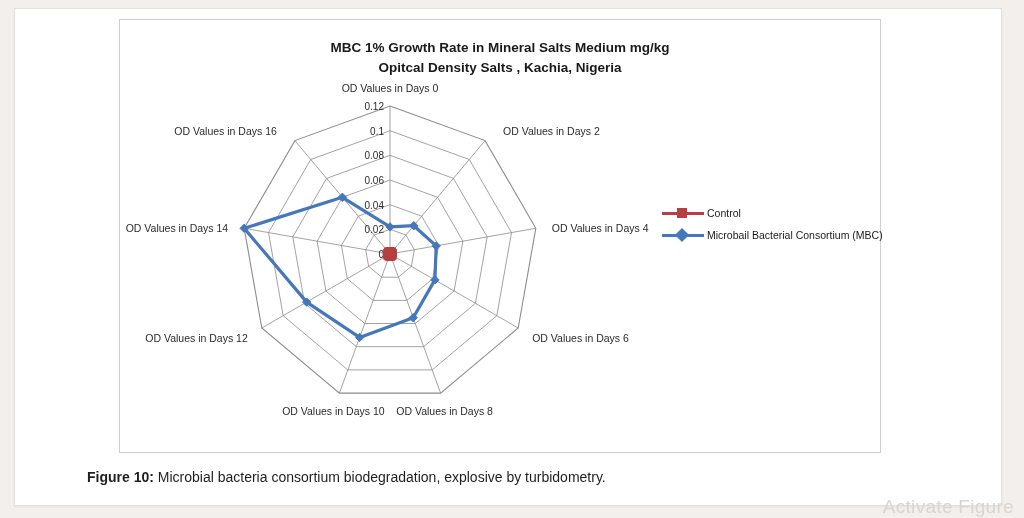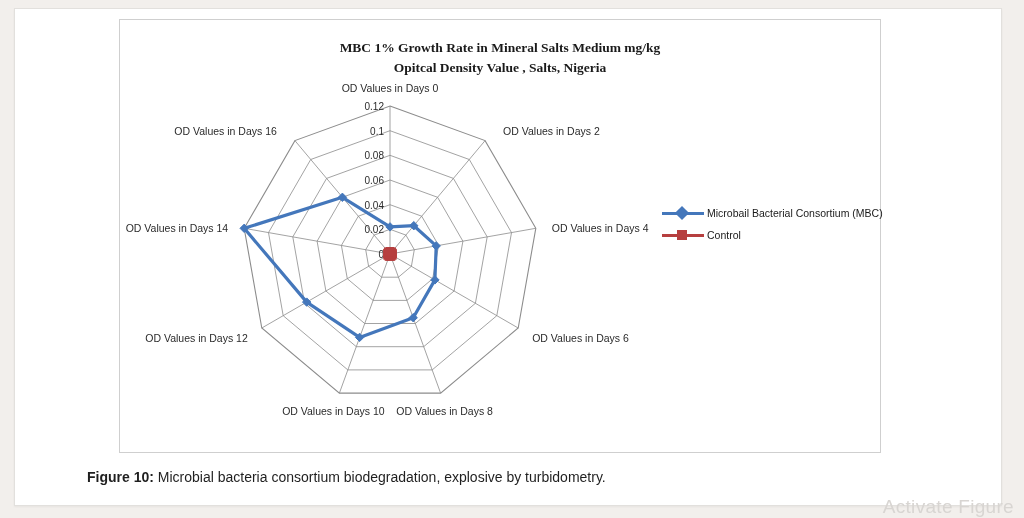--- a/index.html
+++ b/index.html
@@ -34,21 +34,21 @@
     border: 1px solid #cfcfcf;
     background: #ffffff;
     box-sizing: border-box;
   }
   #chart-title {
     position: absolute;
     left: 0;
     top: 18px;
     width: 100%;
     text-align: center;
-    font-family: Liberation Serif, serif;
+    font-family: Liberation Sans, sans-serif;
     font-weight: bold;
     font-size: 13.5px;
     color: #1a1a1a;
     line-height: 1.45;
   }
   #chart-title .line2 { display: block; }
   #radar-area {
     position: absolute;
     left: 0;
     top: 62px;
@@ -128,21 +128,21 @@
 </style>
 </head>
 <body>
 
 <div id="figure-card">
 
   <div id="chart-frame">
 
     <div id="chart-title">
       <span>MBC 1% Growth Rate in Mineral Salts Medium mg/kg</span>
-      <span class="line2">Opitcal Density Value , Salts, Nigeria</span>
+      <span class="line2">Opitcal Density Salts , Kachia, Nigeria</span>
     </div>
 
     <div id="radar-area">
       <svg id="radar-svg" width="762" height="366" viewBox="0 0 762 366">
           <polygon points="270.0,147.3 285.9,153.1 294.3,167.7 291.4,184.3 278.4,195.2 261.6,195.2 248.6,184.3 245.7,167.7 254.1,153.1" fill="none" stroke="#8c8c8c" stroke-width="0.8"></polygon>
           <polygon points="270.0,122.7 301.7,134.2 318.6,163.4 312.7,196.7 286.9,218.4 253.1,218.4 227.3,196.7 221.4,163.4 238.3,134.2" fill="none" stroke="#8c8c8c" stroke-width="0.8"></polygon>
           <polygon points="270.0,98.0 317.6,115.3 342.9,159.2 334.1,209.0 295.3,241.5 244.7,241.5 205.9,209.0 197.1,159.2 222.4,115.3" fill="none" stroke="#8c8c8c" stroke-width="0.8"></polygon>
           <polygon points="270.0,73.3 333.4,96.4 367.2,154.9 355.4,221.3 303.7,264.7 236.3,264.7 184.6,221.3 172.8,154.9 206.6,96.4" fill="none" stroke="#8c8c8c" stroke-width="0.8"></polygon>
           <polygon points="270.0,48.7 349.3,77.5 391.5,150.6 376.8,233.7 312.2,287.9 227.8,287.9 163.2,233.7 148.5,150.6 190.7,77.5" fill="none" stroke="#8c8c8c" stroke-width="0.8"></polygon>
           <polygon points="270.0,24.0 365.1,58.6 415.8,146.3 398.2,246.0 320.6,311.1 219.4,311.1 141.8,246.0 124.2,146.3 174.9,58.6" fill="none" stroke="#8c8c8c" stroke-width="1.1"></polygon>
@@ -190,32 +190,32 @@
           <rect x="265.2" y="170.3" width="8" height="8" fill="#b63f3f" stroke="#b63f3f"></rect>
           <rect x="263.9" y="169.2" width="8" height="8" fill="#b63f3f" stroke="#b63f3f"></rect>
           <rect x="263.6" y="167.6" width="8" height="8" fill="#b63f3f" stroke="#b63f3f"></rect>
           <rect x="264.4" y="166.1" width="8" height="8" fill="#b63f3f" stroke="#b63f3f"></rect>
         </svg>
     </div>
 
     <div id="legend">
       <div class="legend-row">
         <span class="legend-mark">
+          <span class="legend-line" id="legend-line-1" style="background: rgb(182, 63, 63);"></span>
+          <span class="legend-marker" id="legend-mark-1" style="background: rgb(182, 63, 63);"></span>
+        </span>
+        <span class="legend-text">Control</span>
+      </div>
+      <div class="legend-row">
+        <span class="legend-mark">
           <span class="legend-line" id="legend-line-0" style="background: rgb(68, 119, 187);"></span>
           <span class="legend-marker diamond" id="legend-mark-0" style="background: rgb(68, 119, 187);"></span>
         </span>
         <span class="legend-text">Microbail Bacterial Consortium (MBC)</span>
       </div>
-      <div class="legend-row">
-        <span class="legend-mark">
-          <span class="legend-line" id="legend-line-1" style="background: rgb(182, 63, 63);"></span>
-          <span class="legend-marker" id="legend-mark-1" style="background: rgb(182, 63, 63);"></span>
-        </span>
-        <span class="legend-text">Control</span>
-      </div>
     </div>
 
   </div>
 
   <div id="caption">
     <b>Figure 10:</b><span> Microbial bacteria consortium biodegradation, explosive by turbidometry.</span>
   </div>
 
 </div>
 

